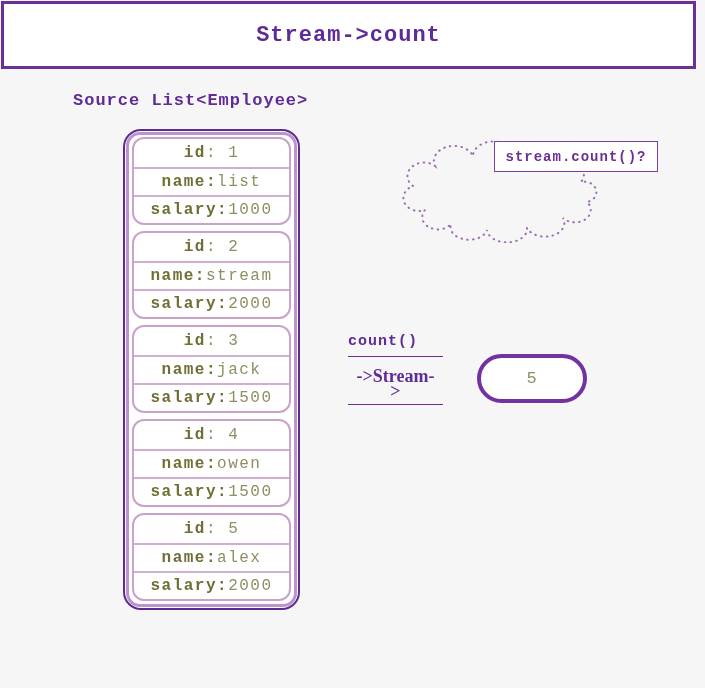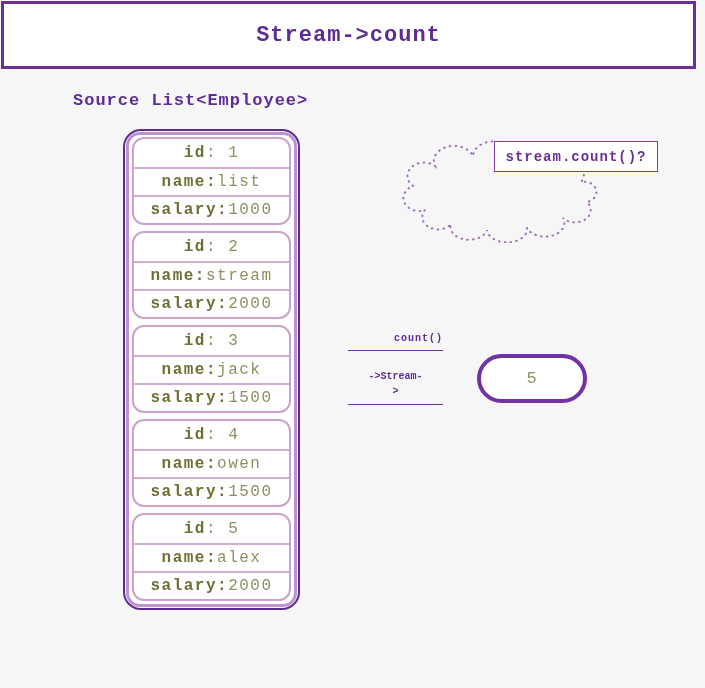--- a/index.html
+++ b/index.html
@@ -62,29 +62,30 @@
   .question-box {
     position: absolute; left: 494px; top: 127px; width: 164px; height: 31px;
     background: #ffffff; border: 1.5px solid #7c3da6; z-index: 3;
     display: flex; align-items: center; justify-content: center;
     color: #6a3096; font-size: 14px; font-weight: bold; letter-spacing: 1px; margin-top: 14px;
   }
 
   
   .op-method {
     position: absolute; left: 348px; top: 333px; width: 95px;
-    text-align: right; color: #5e2b97; font-size: 10px; font-weight: bold;
+    text-align: left; color: #5e2b97; font-size: 15px; font-weight: bold;
     letter-spacing: 1px; padding-bottom: 6px;
     border-bottom: 1px solid #6a3096;
   }
   .op-stream {
     position: absolute; left: 348px; top: 369px; width: 95px;
-    text-align: center; color: #5e2b97; font-size: 10px; font-weight: bold;
+    text-align: center; color: #5e2b97; font-size: 18px; font-weight: bold;
     line-height: 15px; padding-bottom: 5px;
     border-bottom: 1px solid #6a3096;
+    font-family: Liberation Serif, serif;
   }
 
   
   .result-pill {
     position: absolute; left: 477px; top: 354px; width: 110px; height: 49px;
     background: #ffffff; border: 4px solid #7232a2; border-radius: 26px;
     display: flex; align-items: center; justify-content: center;
     color: #8f8f62; font-size: 17px; letter-spacing: 1px;
   }
 </style>

